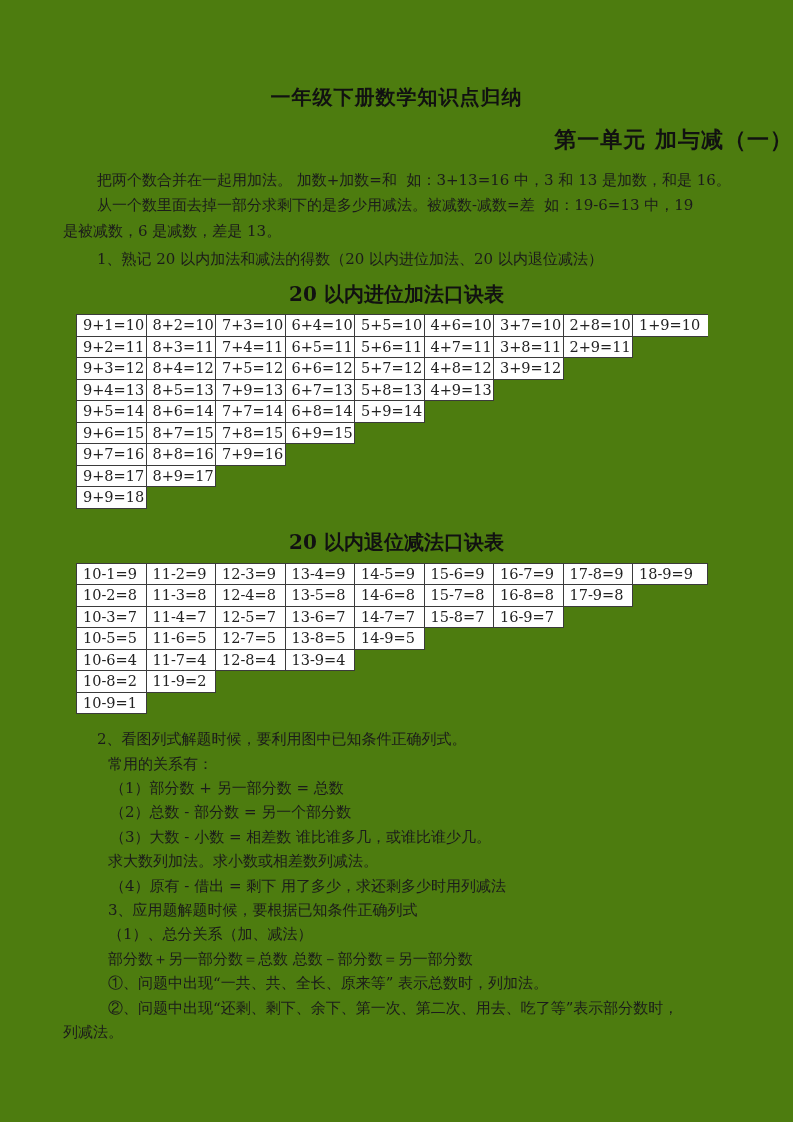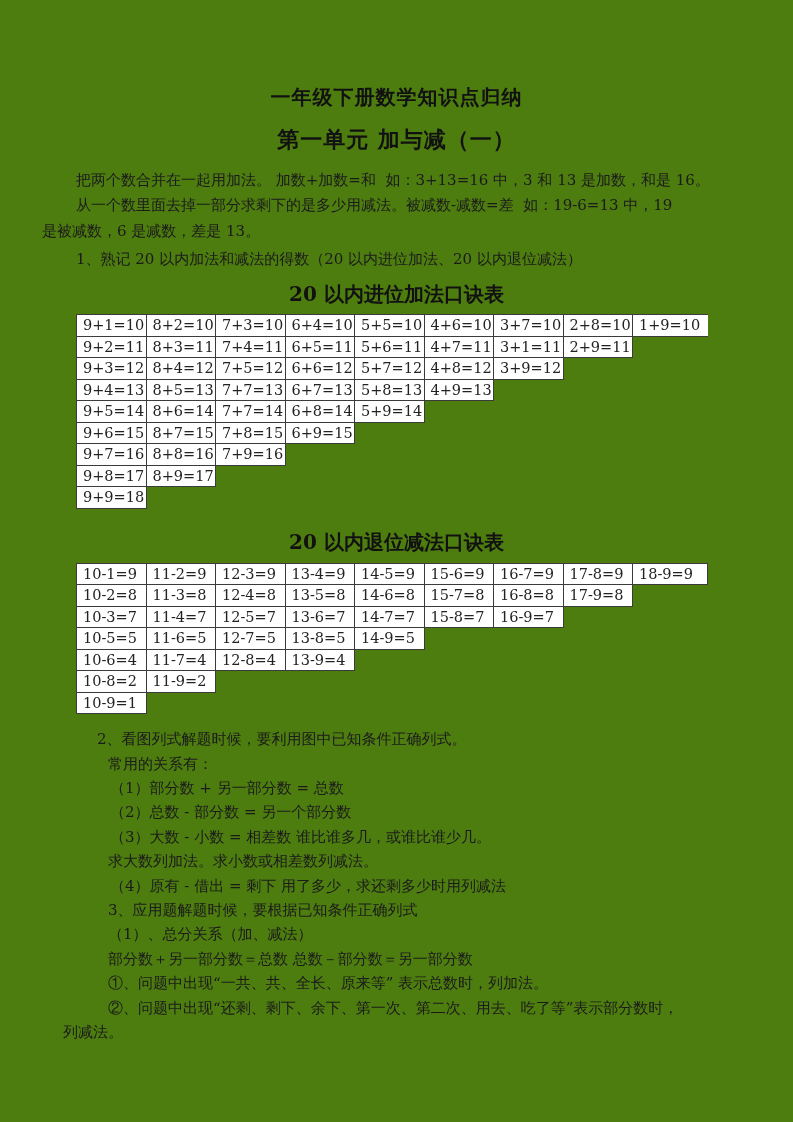--- a/index.html
+++ b/index.html
@@ -6,24 +6,24 @@
   .page{
     width:793px;height:1122px;background:#4d7c0f;margin:0 auto;
     position:relative;overflow:hidden;color:#1b1b1b;
     font-family:"DejaVu Serif","Liberation Serif",serif;
   }
   h1.doc-title{
     margin:86px 0 0;text-align:center;font-size:20px;line-height:23px;
     font-weight:bold;color:#111;letter-spacing:1px;
   }
   h2.unit-heading{
-    margin:17px 0 0;text-align:center;font-size:22px;line-height:26px;
+    margin:17px 0 0;text-align:right;font-size:22px;line-height:26px;
     font-weight:bold;color:#111;letter-spacing:1px;
   }
-  .intro{margin:16px 58px 0 42px;font-size:15px;line-height:25.3px;}
+  .intro{margin:16px 58px 0 63px;font-size:15px;line-height:25.3px;}
   .intro .line{white-space:pre;}
   .intro .l0,.intro .l1{padding-left:34px;}
   .intro .l2{padding-left:0;}
   .intro .l3{padding-left:34px;margin-top:3px;}
   .tbl-title{
     text-align:center;font-weight:bold;font-size:20px;line-height:22px;color:#111;
   }
   .tbl-title.add{margin-top:11px;text-align:center;}
   .tbl-title.sub{margin-top:22px;}
   .grid-table{margin-left:68px;padding-left:8px;}
@@ -78,36 +78,36 @@
         <div class="tcell" data-name="equation-cell">2+8=10</div>
         <div class="tcell" data-name="equation-cell">1+9=10</div>
       </div>
       <div class="trow" data-name="table-row">
         <div class="tcell" data-name="equation-cell">9+2=11</div>
         <div class="tcell" data-name="equation-cell">8+3=11</div>
         <div class="tcell" data-name="equation-cell">7+4=11</div>
         <div class="tcell" data-name="equation-cell">6+5=11</div>
         <div class="tcell" data-name="equation-cell">5+6=11</div>
         <div class="tcell" data-name="equation-cell">4+7=11</div>
-        <div class="tcell" data-name="equation-cell">3+1=11</div>
+        <div class="tcell" data-name="equation-cell">3+8=11</div>
         <div class="tcell" data-name="equation-cell">2+9=11</div>
       </div>
       <div class="trow" data-name="table-row">
         <div class="tcell" data-name="equation-cell">9+3=12</div>
         <div class="tcell" data-name="equation-cell">8+4=12</div>
         <div class="tcell" data-name="equation-cell">7+5=12</div>
         <div class="tcell" data-name="equation-cell">6+6=12</div>
         <div class="tcell" data-name="equation-cell">5+7=12</div>
         <div class="tcell" data-name="equation-cell">4+8=12</div>
         <div class="tcell" data-name="equation-cell">3+9=12</div>
       </div>
       <div class="trow" data-name="table-row">
         <div class="tcell" data-name="equation-cell">9+4=13</div>
         <div class="tcell" data-name="equation-cell">8+5=13</div>
-        <div class="tcell" data-name="equation-cell">7+7=13</div>
+        <div class="tcell" data-name="equation-cell">7+9=13</div>
         <div class="tcell" data-name="equation-cell">6+7=13</div>
         <div class="tcell" data-name="equation-cell">5+8=13</div>
         <div class="tcell" data-name="equation-cell">4+9=13</div>
       </div>
       <div class="trow" data-name="table-row">
         <div class="tcell" data-name="equation-cell">9+5=14</div>
         <div class="tcell" data-name="equation-cell">8+6=14</div>
         <div class="tcell" data-name="equation-cell">7+7=14</div>
         <div class="tcell" data-name="equation-cell">6+8=14</div>
         <div class="tcell" data-name="equation-cell">5+9=14</div>

